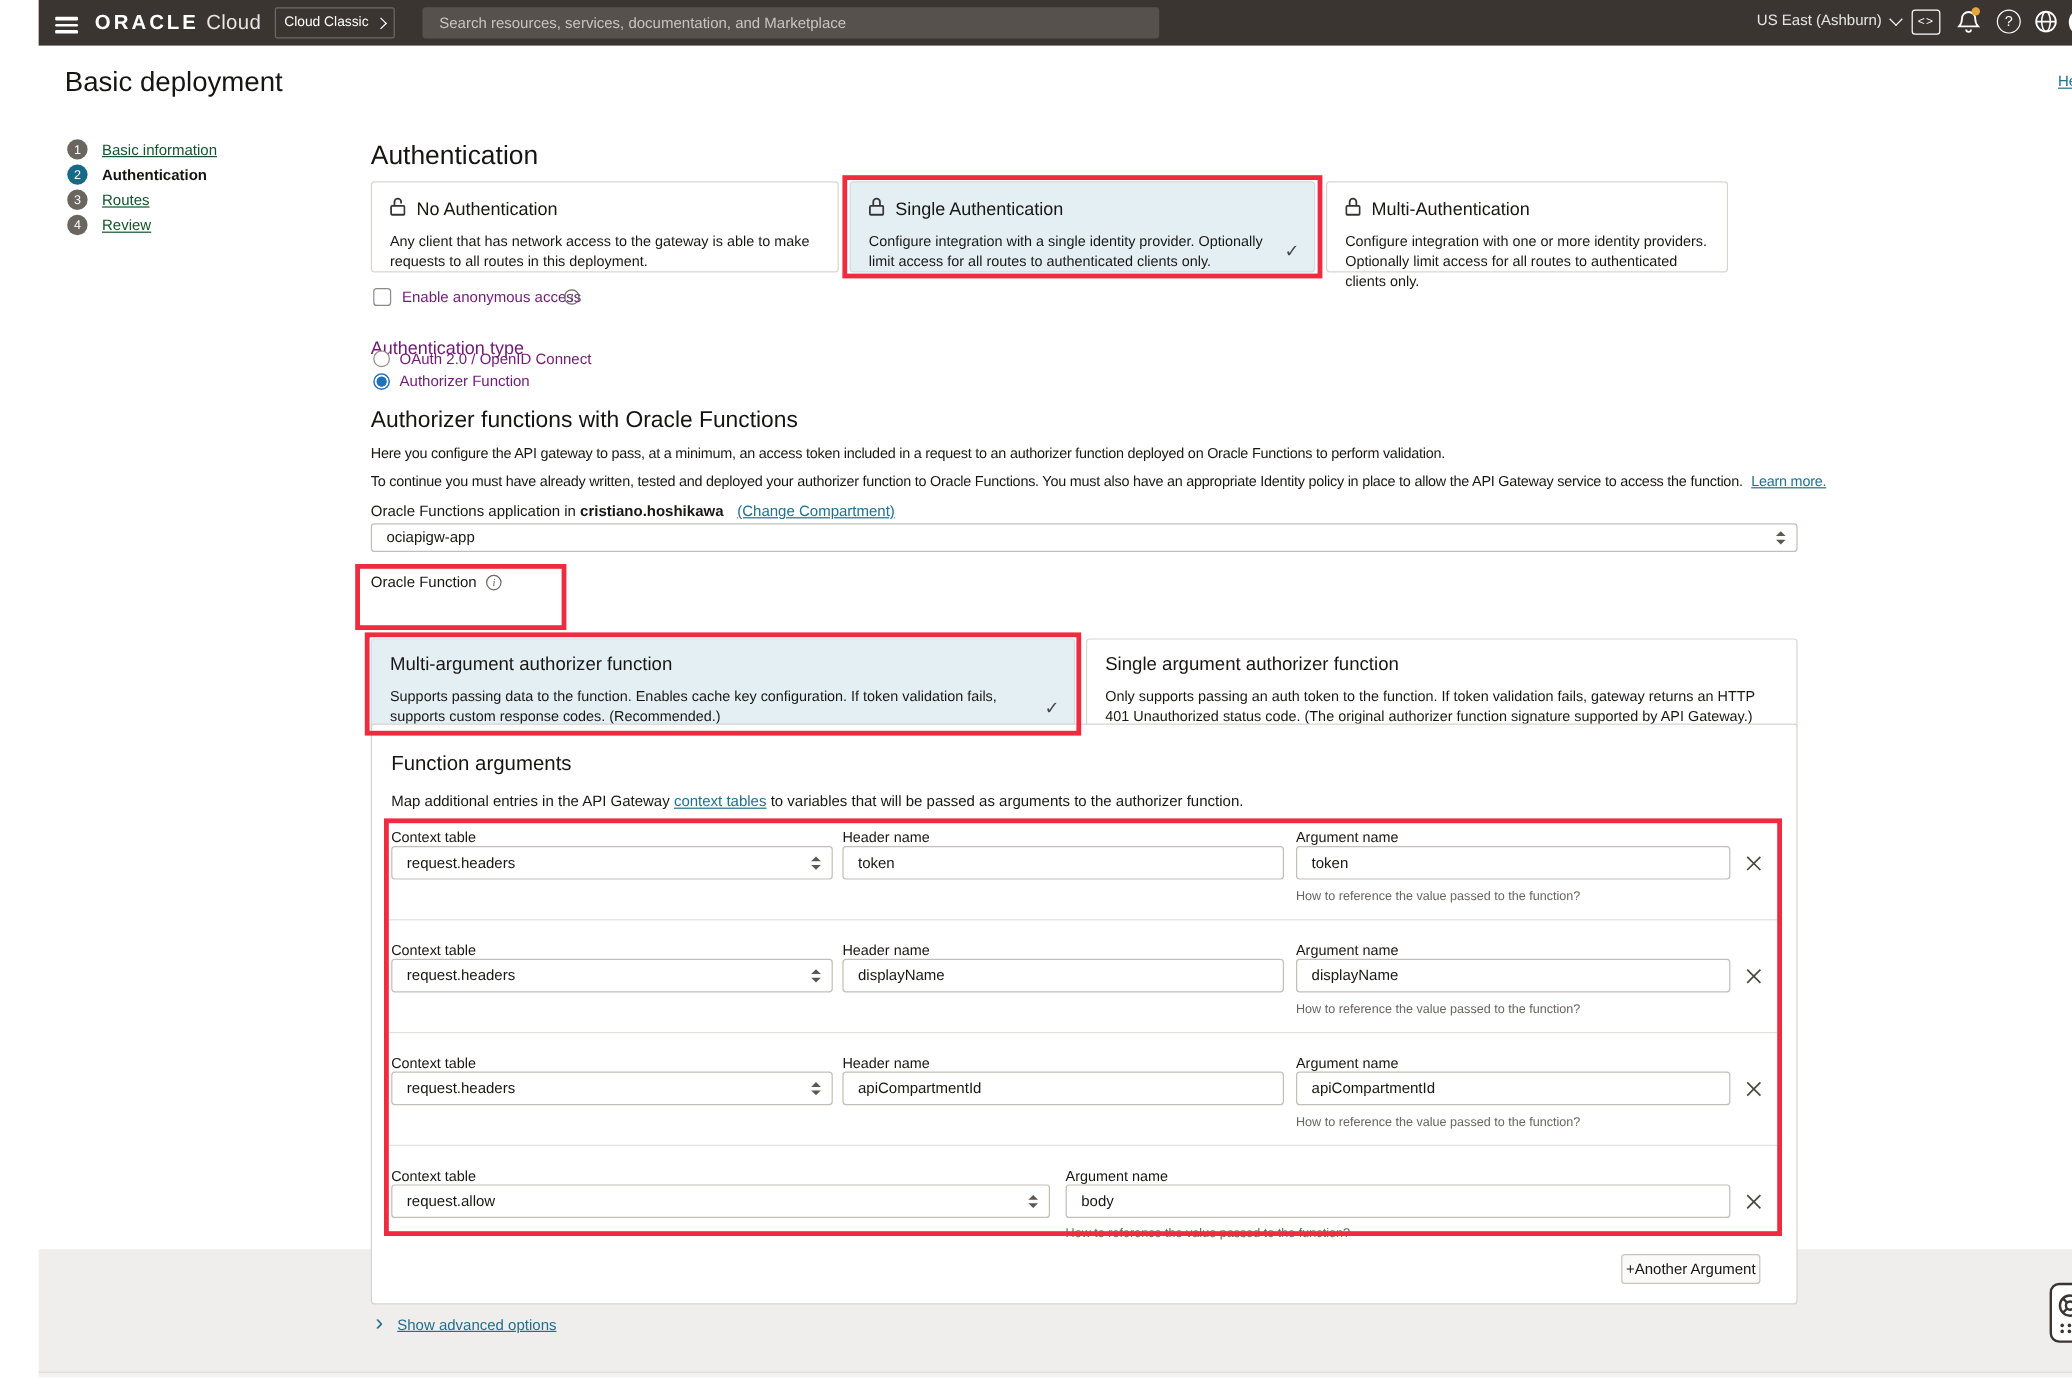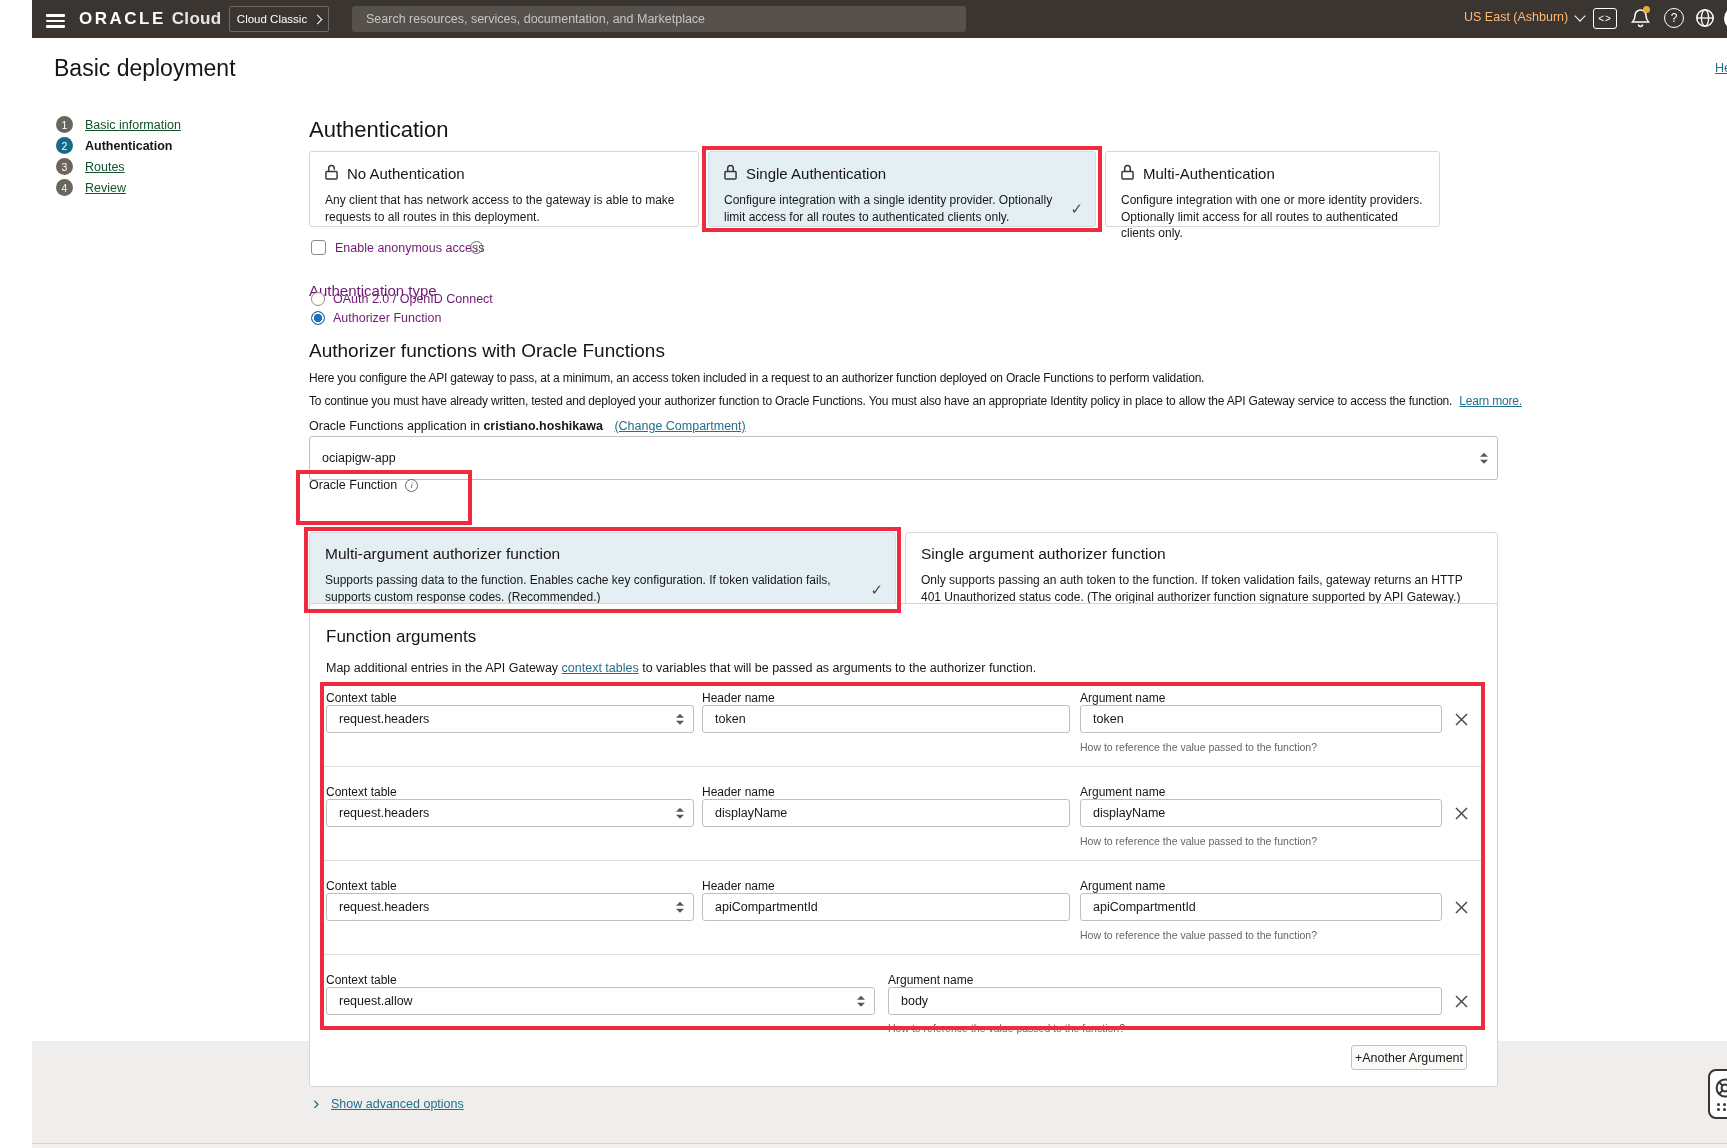--- a/index.html
+++ b/index.html
@@ -5,21 +5,21 @@
   * { margin:0; padding:0; box-sizing:border-box; }
   html,body { font-family:"Liberation Sans", sans-serif; background:#fff; }
   #screen { position:relative; width:1727px; height:1148px; background:#fff; overflow:hidden;margin-left:32px; }
   .abs { position:absolute; }
   .txt { color:#701a75; }
   .link { color:#20708f; text-decoration:underline; cursor:pointer; }
   
   #topbar { left:0; top:0; width:1727px; height:38px; background:#3a3531; color:#fff; }
   .burger span { display:block; width:19px; height:2.4px; background:#fff; margin:3.2px 0; border-radius:1px; }
   .brand-bold { font-weight:bold; font-size:17px; letter-spacing:2.5px; }
-  .brand-light { font-weight:700; font-size:17px; color:#e8e5e2; margin-left:6px; letter-spacing:0.3px; }
+  .brand-light { font-weight:400; font-size:17px; color:#e8e5e2; margin-left:6px; letter-spacing:0.3px; }
   .classic-btn { border:1px solid #6f6a65; border-radius:2px; color:#fff; font-size:11.5px; display:flex; align-items:center; justify-content:center; gap:7px; cursor:pointer; }
   .searchbar { background:#56514d; border-radius:3px; border:none; color:#c8c4c0; font-size:12.5px; padding:0 14px; outline:none; font-family:"Liberation Sans",sans-serif; }
   .searchbar::placeholder { color:#c8c4c0; opacity:1; }
   .chev-dn { display:inline-block; width:8px; height:8px; border-right:1.6px solid #fff; border-bottom:1.6px solid #fff; transform:rotate(45deg); margin-left:8px; margin-bottom:3px; }
   .tb-icon { color:#fff; display:flex; align-items:center; justify-content:center; cursor:pointer; }
   
   .step-circle { width:17px; height:17px; border-radius:50%; color:#fff; font-size:10.5px; display:flex; align-items:center; justify-content:center; }
   .step-label { font-size:12.5px; color:#14532d; text-decoration:underline; cursor:pointer; }
   .step-label.active { font-weight:bold; color:#161513; text-decoration:none; cursor:default; }
   
@@ -68,21 +68,21 @@
     </div>
     <div class="abs" style="left:47px;top:9px;display:flex;align-items:baseline;">
       <span class="brand-bold">ORACLE</span>
       <span class="brand-light">Cloud</span>
     </div>
     <div class="abs classic-btn" style="left:197px;top:6px;width:100px;height:26px;">
       <span>Cloud Classic</span>
       <span style="display:inline-block;width:7px;height:7px;border-right:1.6px solid #fff;border-top:1.6px solid #fff;transform:rotate(45deg);"></span>
     </div>
     <input class="abs searchbar" style="left: 320px; top: 6px; width: 614px; height: 26px;" placeholder="Search resources, services, documentation, and Marketplace">
-    <div class="abs" style="left:1432px;top:10px;color:#fdba74;font-size:12.5px;display:flex;align-items:center;cursor:pointer;">
+    <div class="abs" style="left:1432px;top:10px;color:#e5e5e5;font-size:12.5px;display:flex;align-items:center;cursor:pointer;">
       <span>US East (Ashburn)</span>
       <span class="chev-dn"></span>
     </div>
     <div class="abs tb-icon" style="left:1561px;top:8px;width:24px;height:21px;border:1.6px solid #fff;border-radius:3px;font-size:10px;letter-spacing:1px;">&lt;&gt;</div>
     <div class="abs tb-icon" style="left:1597px;top:6px;width:22px;height:24px;">
       <svg width="19" height="21" viewBox="0 0 19 21">
           <path d="M9.5 2 a5.5 5.5 0 0 1 5.5 5.5 c0 4 1.5 5.5 2.5 6.5 H1.5 c1-1 2.5-2.5 2.5-6.5 A5.5 5.5 0 0 1 9.5 2 Z" fill="none" stroke="#fff" stroke-width="1.5"></path>
           <path d="M7.5 16.5 a2 2 0 0 0 4 0" fill="none" stroke="#fff" stroke-width="1.5"></path>
         </svg>
     </div>
@@ -178,21 +178,21 @@
     <span>To continue you must have already written, tested and deployed your authorizer function to Oracle Functions. You must also have an appropriate Identity policy in place to allow the API Gateway service to access the function.</span>
     <span class="link" style="margin-left:4px;">Learn more.</span>
   </div>
 
   <div class="abs" style="left:277px;top:419px;font-size:12.5px;color:#191714;">
     <span>Oracle Functions application in</span>
     <span style="font-weight:bold;">cristiano.hoshikawa</span>
     <span class="link" style="margin-left:8px;">(Change Compartment)</span>
   </div>
 
-  <div class="select" style="left:277px;top:436px;width:1189px;height:44px;">
+  <div class="select" style="left:277px;top:436px;width:1189px;height:24px;">
     <span>ociapigw-app</span>
     <span class="spin">
         <i class="up"></i>
         <i class="dn"></i>
       </span>
   </div>
 
   <div class="abs" style="left:277px;top:478px;font-size:12.5px;color:#191714;display:flex;align-items:center;gap:8px;">
     <span>Oracle Function</span>
     <span class="info-ic">i</span>

